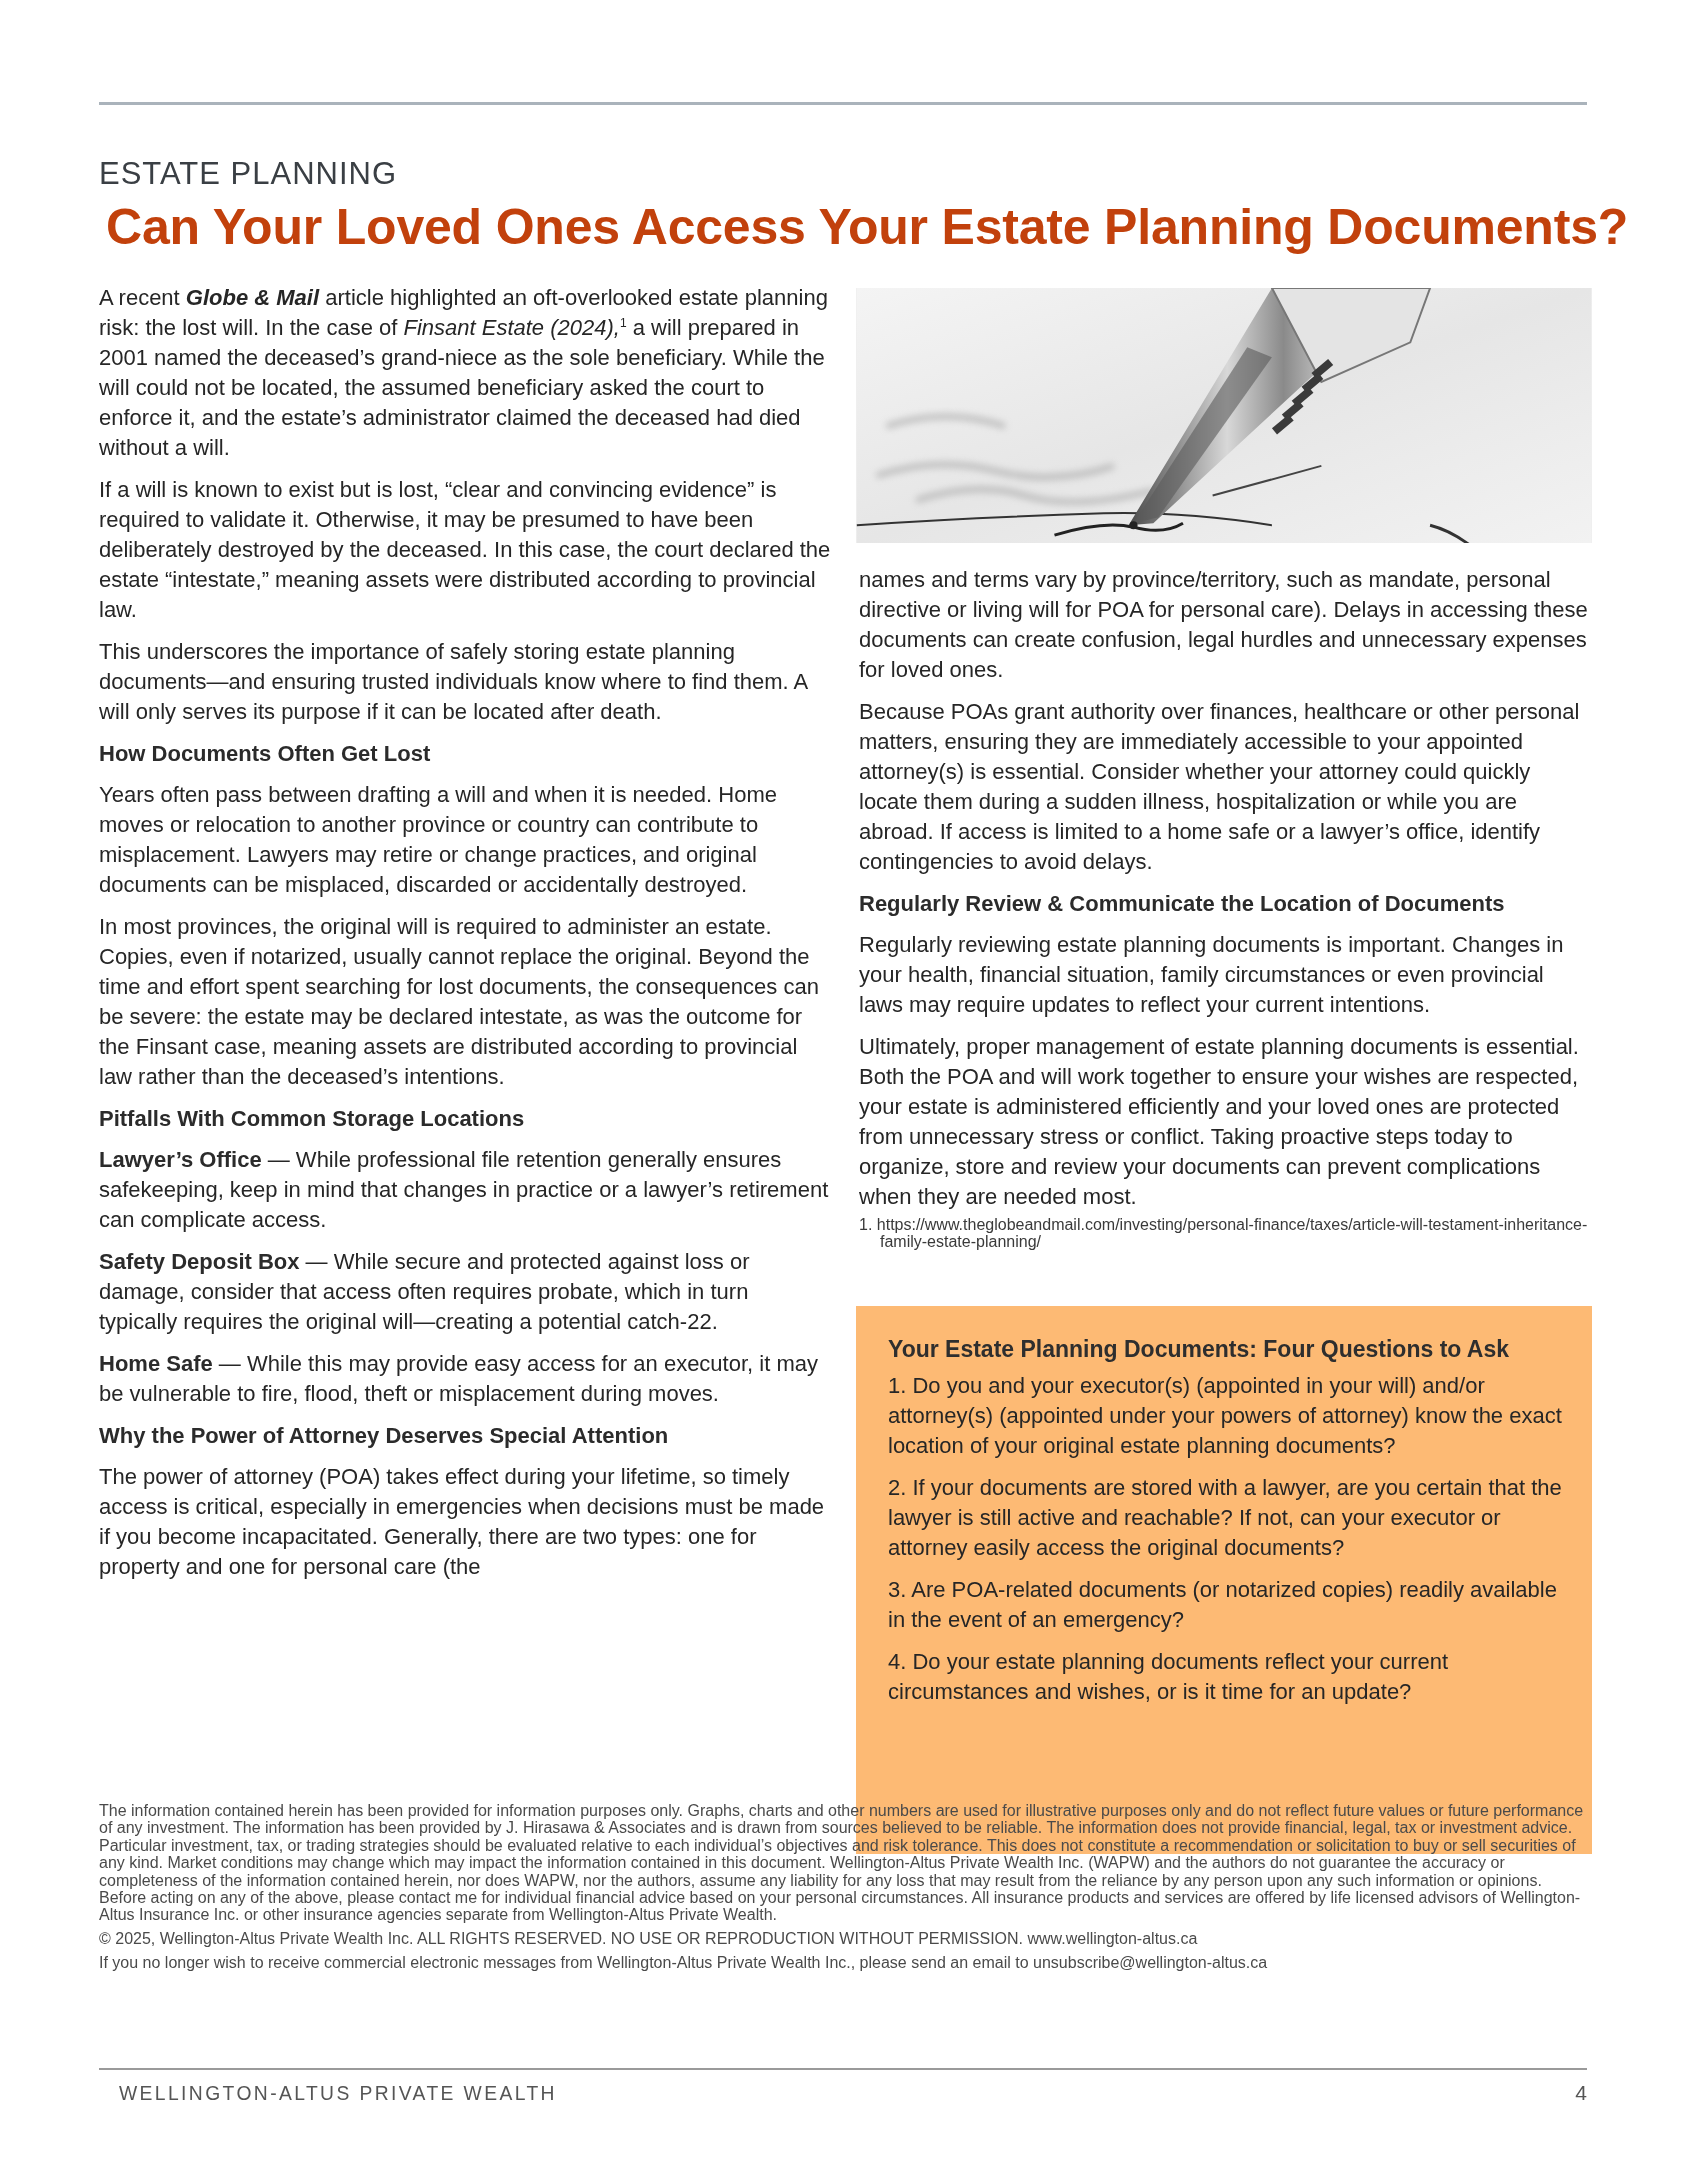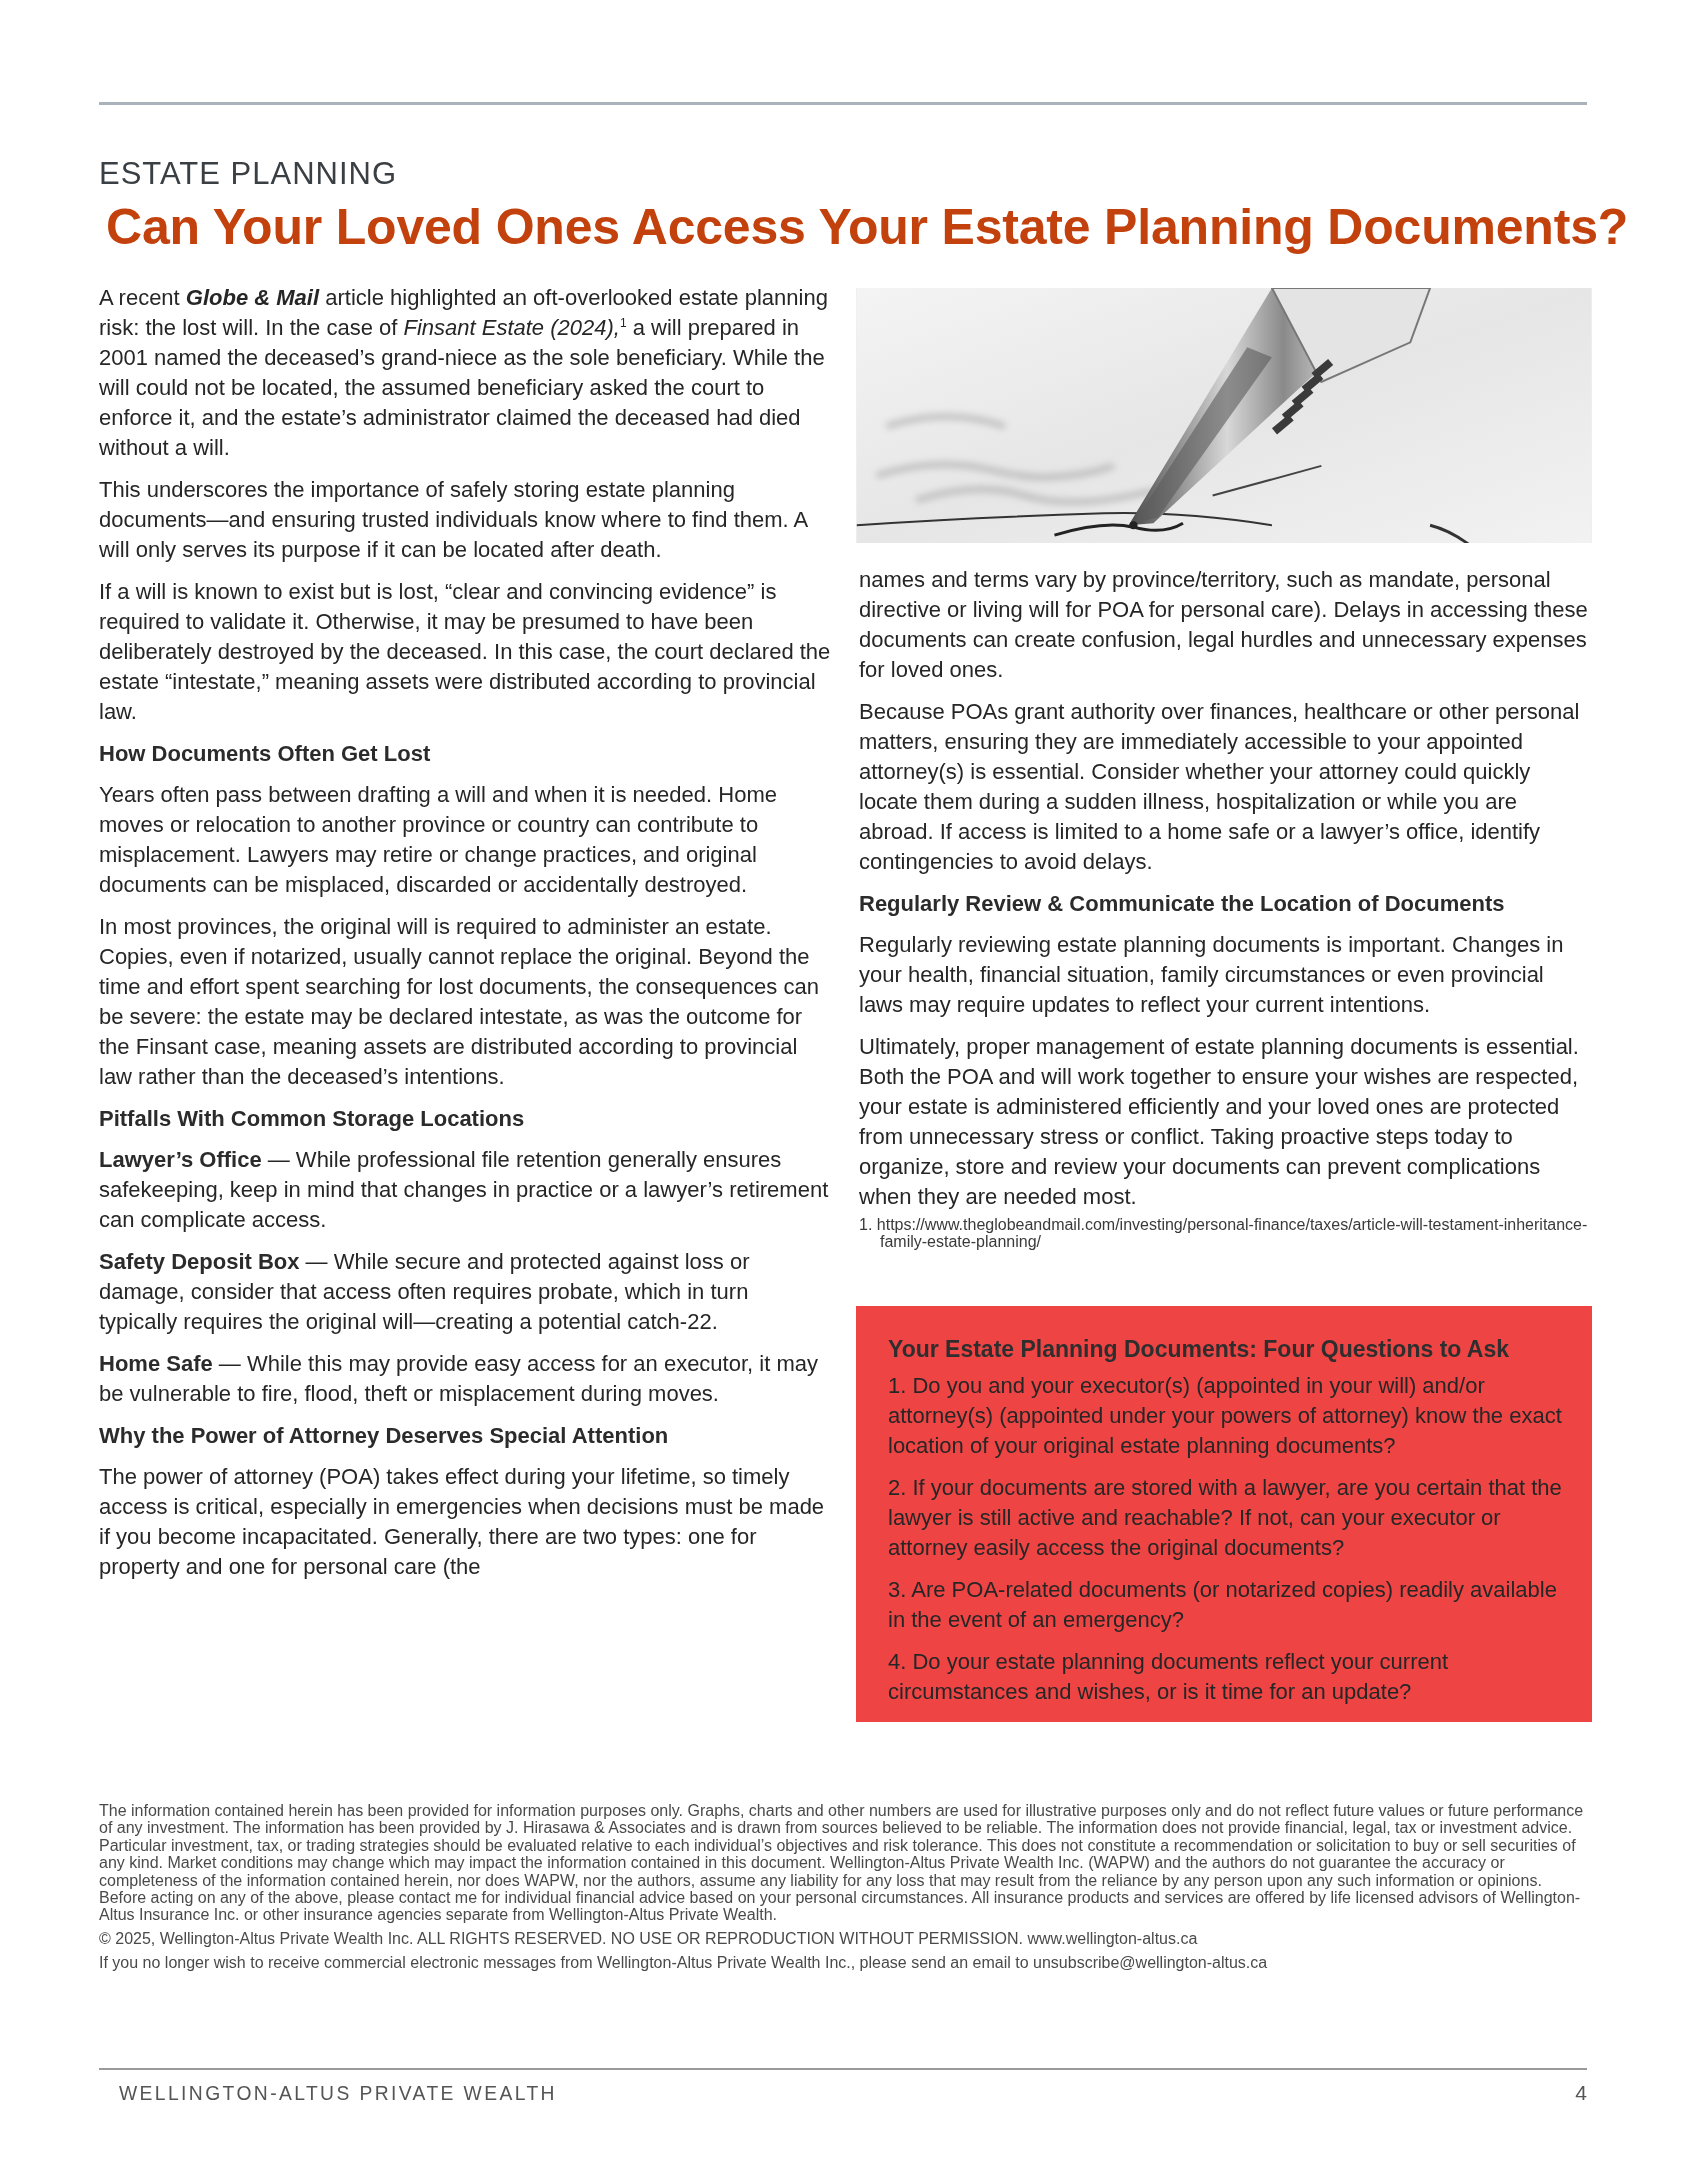--- a/index.html
+++ b/index.html
@@ -15,42 +15,42 @@
   .col p { margin: 0 0 12px 0; }
   .col h3 { margin: 0 0 11px 0; font-size: 22px; font-weight: bold; line-height: 30px; color: #2b2b2b; }
   .col b.term { font-weight: bold; color: #2b2b2b; }
   sup { font-size: 12px; line-height: 0; }
 
   .photo { position: absolute; left: 856px; top: 288px; width: 736px; height: 255px; overflow: hidden; background: #efefef; }
   .photo svg { display: block; }
 
   .footnote { font-size: 16px; line-height: 17px; color: #3a3a3a; margin-top: 4px; padding-left: 21px; text-indent: -21px; }
 
-  .callout { position: absolute; left: 856px; top: 1306px; width: 736px; height: 416px; background: #ef4444; }
+  .callout { position: absolute; left: 856px; top: 1306px; width: 736px; height: 548px; background: #fdba74; }
   .callout h4 { margin: 0; position: absolute; left: 32px; top: 28px; font-size: 23px; font-weight: bold; color: #2e2e2e; line-height: 30px; }
   .callout .qlist { position: absolute; left: 32px; top: 65px; width: 683px; font-size: 22px; line-height: 30px; color: #262626; }
   .callout .qlist p { margin: 0 0 12px 0; }
 
   .disclaimer { position: absolute; left: 99px; top: 1802px; width: 1485px; font-size: 16px; line-height: 17.4px; color: #4a4a4a; }
   .disclaimer p { margin: 0 0 7px 0; }
   .bottom-rule { position: absolute; left: 99px; top: 2068px; width: 1488px; height: 2px; background: #9a9a9a; }
   .brand { position: absolute; left: 99px; top: 2083px; font-size: 19.3px; letter-spacing: 2.4px; color: #555; margin-left: 20px; }
   .pagenum { position: absolute; right: 96px; top: 2081px; font-size: 21px; color: #555; }
 </style>
 </head>
 <body>
 
 <div class="top-rule"></div>
 <div class="kicker">ESTATE PLANNING</div>
 <h1 class="title">Can Your Loved Ones Access Your Estate Planning Documents?</h1>
 
 <div class="col col-left">
   <p><span>A recent </span><b><i>Globe &amp; Mail</i></b><span> article highlighted an oft-overlooked estate planning risk: the lost will. In the case of </span><i>Finsant Estate (2024),</i><sup>1</sup><span> a will prepared in 2001 named the deceased’s grand-niece as the sole beneficiary. While the will could not be located, the assumed beneficiary asked the court to enforce it, and the estate’s administrator claimed the deceased had died without a will.</span></p>
+  <p>If a will is known to exist but is lost, “clear and convincing evidence” is required to validate it. Otherwise, it may be presumed to have been deliberately destroyed by the deceased. In this case, the court declared the estate “intestate,” meaning assets were distributed according to provincial law.</p>
   <p>This underscores the importance of safely storing estate planning documents—and ensuring trusted individuals know where to find them. A will only serves its purpose if it can be located after death.</p>
-  <p>If a will is known to exist but is lost, “clear and convincing evidence” is required to validate it. Otherwise, it may be presumed to have been deliberately destroyed by the deceased. In this case, the court declared the estate “intestate,” meaning assets were distributed according to provincial law.</p>
 
   <h3>How Documents Often Get Lost</h3>
   <p>Years often pass between drafting a will and when it is needed. Home moves or relocation to another province or country can contribute to misplacement. Lawyers may retire or change practices, and original documents can be misplaced, discarded or accidentally destroyed.</p>
   <p>In most provinces, the original will is required to administer an estate. Copies, even if notarized, usually cannot replace the original. Beyond the time and effort spent searching for lost documents, the consequences can be severe: the estate may be declared intestate, as was the outcome for the Finsant case, meaning assets are distributed according to provincial law rather than the deceased’s intentions.</p>
 
   <h3>Pitfalls With Common Storage Locations</h3>
   <p><b class="term">Lawyer’s Office</b><span> — While professional file retention generally ensures safekeeping, keep in mind that changes in practice or a lawyer’s retirement can complicate access.</span></p>
   <p><b class="term">Safety Deposit Box</b><span> — While secure and protected against loss or damage, consider that access often requires probate, which in turn typically requires the original will—creating a potential catch-22.</span></p>
   <p><b class="term">Home Safe</b><span> — While this may provide easy access for an executor, it may be vulnerable to fire, flood, theft or misplacement during moves.</span></p>
 

